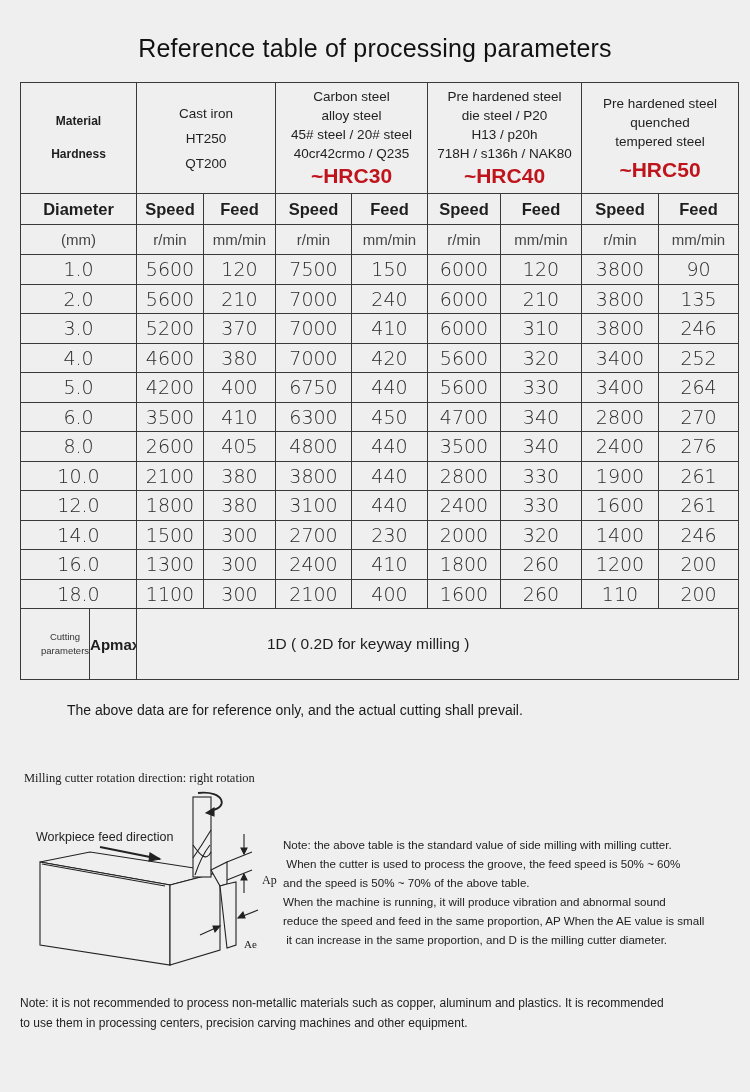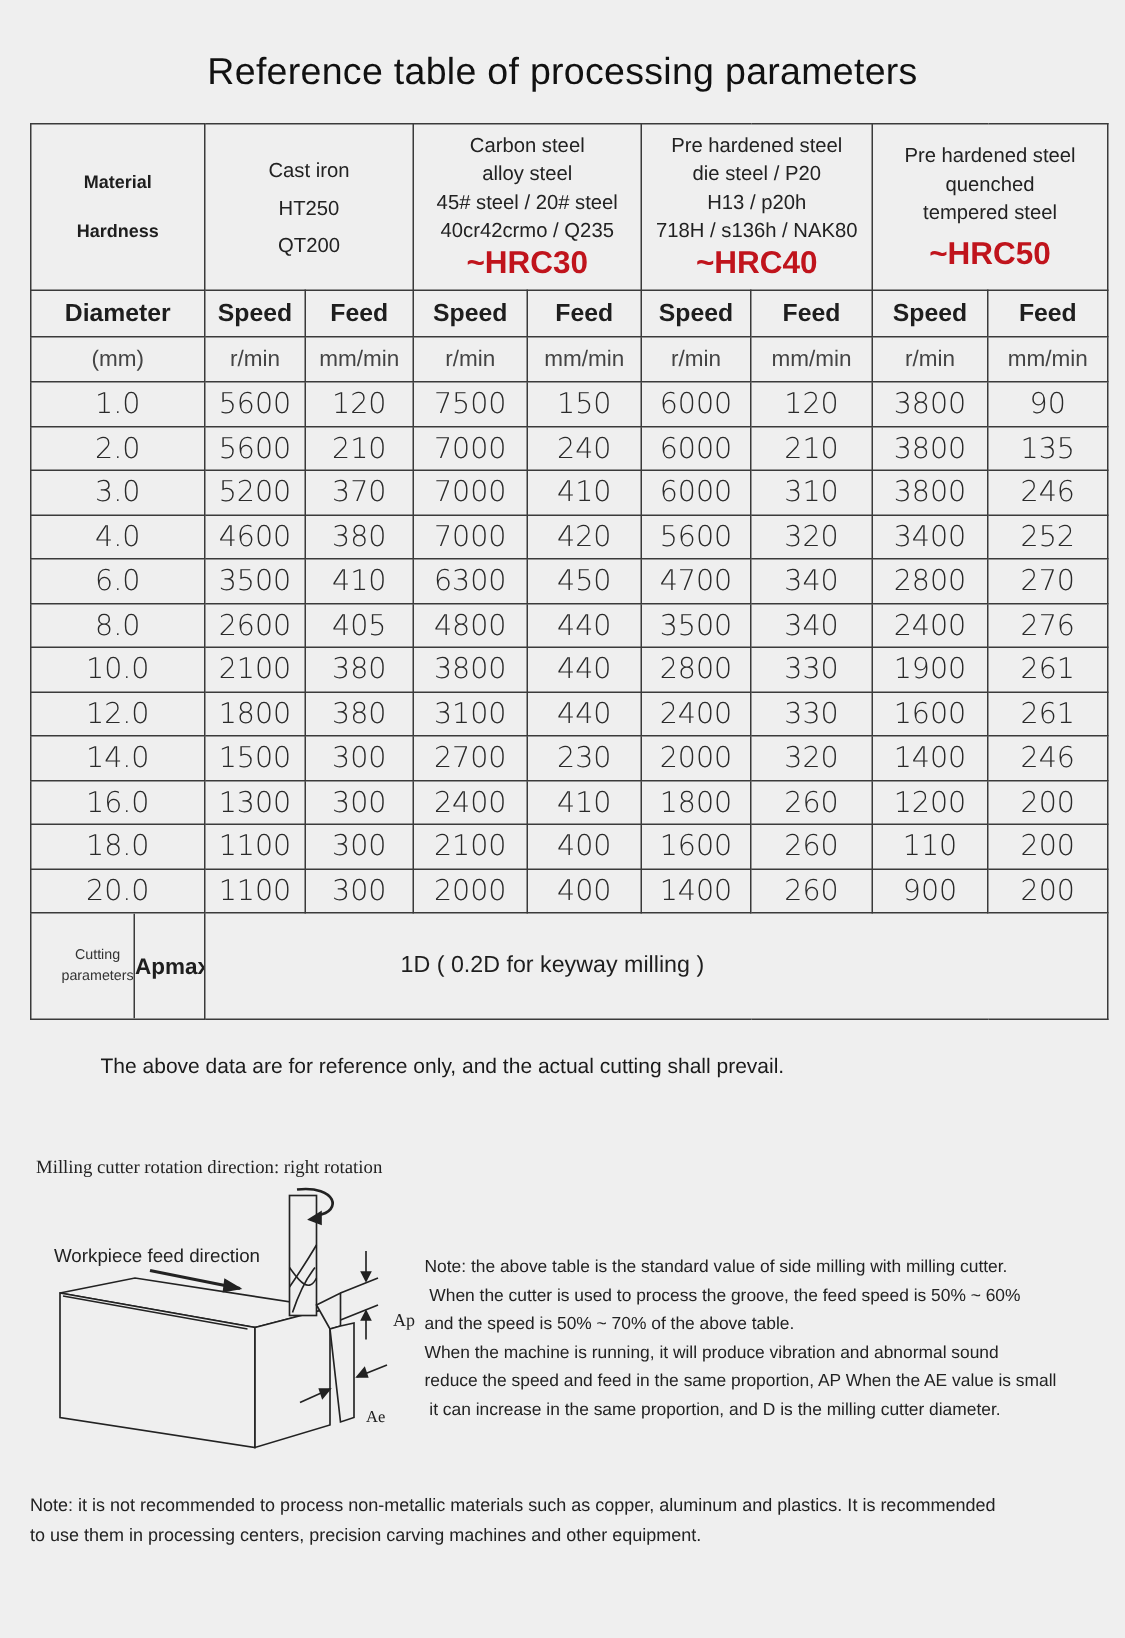--- a/index.html
+++ b/index.html
@@ -154,20 +154,31 @@
         <td>4600</td>
         <td>380</td>
         <td>7000</td>
         <td>420</td>
         <td>5600</td>
         <td>320</td>
         <td>3400</td>
         <td>252</td>
       </tr>
       <tr class="data-row">
+        <td>5.0</td>
+        <td>4200</td>
+        <td>400</td>
+        <td>6750</td>
+        <td>440</td>
+        <td>5600</td>
+        <td>330</td>
+        <td>3400</td>
+        <td>264</td>
+      </tr>
+      <tr class="data-row">
         <td>6.0</td>
         <td>3500</td>
         <td>410</td>
         <td>6300</td>
         <td>450</td>
         <td>4700</td>
         <td>340</td>
         <td>2800</td>
         <td>270</td>
       </tr>
@@ -228,31 +239,20 @@
       </tr>
       <tr class="data-row">
         <td>18.0</td>
         <td>1100</td>
         <td>300</td>
         <td>2100</td>
         <td>400</td>
         <td>1600</td>
         <td>260</td>
         <td>110</td>
-        <td>200</td>
-      </tr>
-      <tr class="data-row">
-        <td>20.0</td>
-        <td>1100</td>
-        <td>300</td>
-        <td>2000</td>
-        <td>400</td>
-        <td>1400</td>
-        <td>260</td>
-        <td>900</td>
         <td>200</td>
       </tr>
     </tbody>
   <tbody>
       <tr class="cut-row">
     <td style="padding:0">
       <div style="display:flex;height:70px;">
         <div class="cut-small" style="width:57px;border-right:1.6px solid #3a3a3a;display:flex;flex-direction:column;justify-content:center;margin-left:20px;">
           <span>Cutting</span>
           <span>parameters</span>

